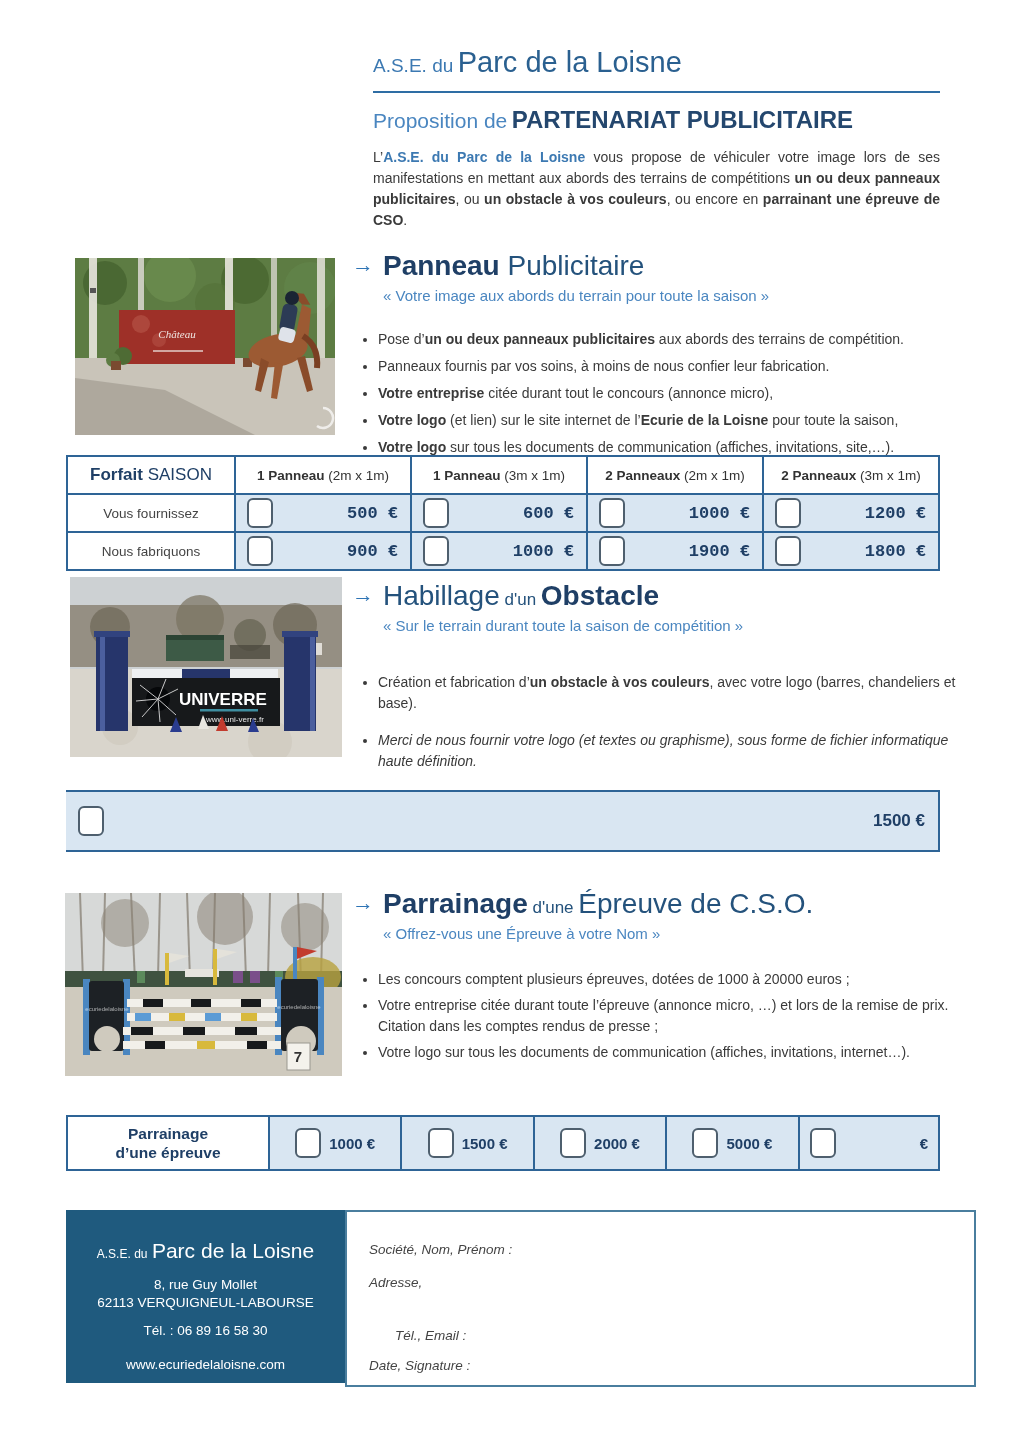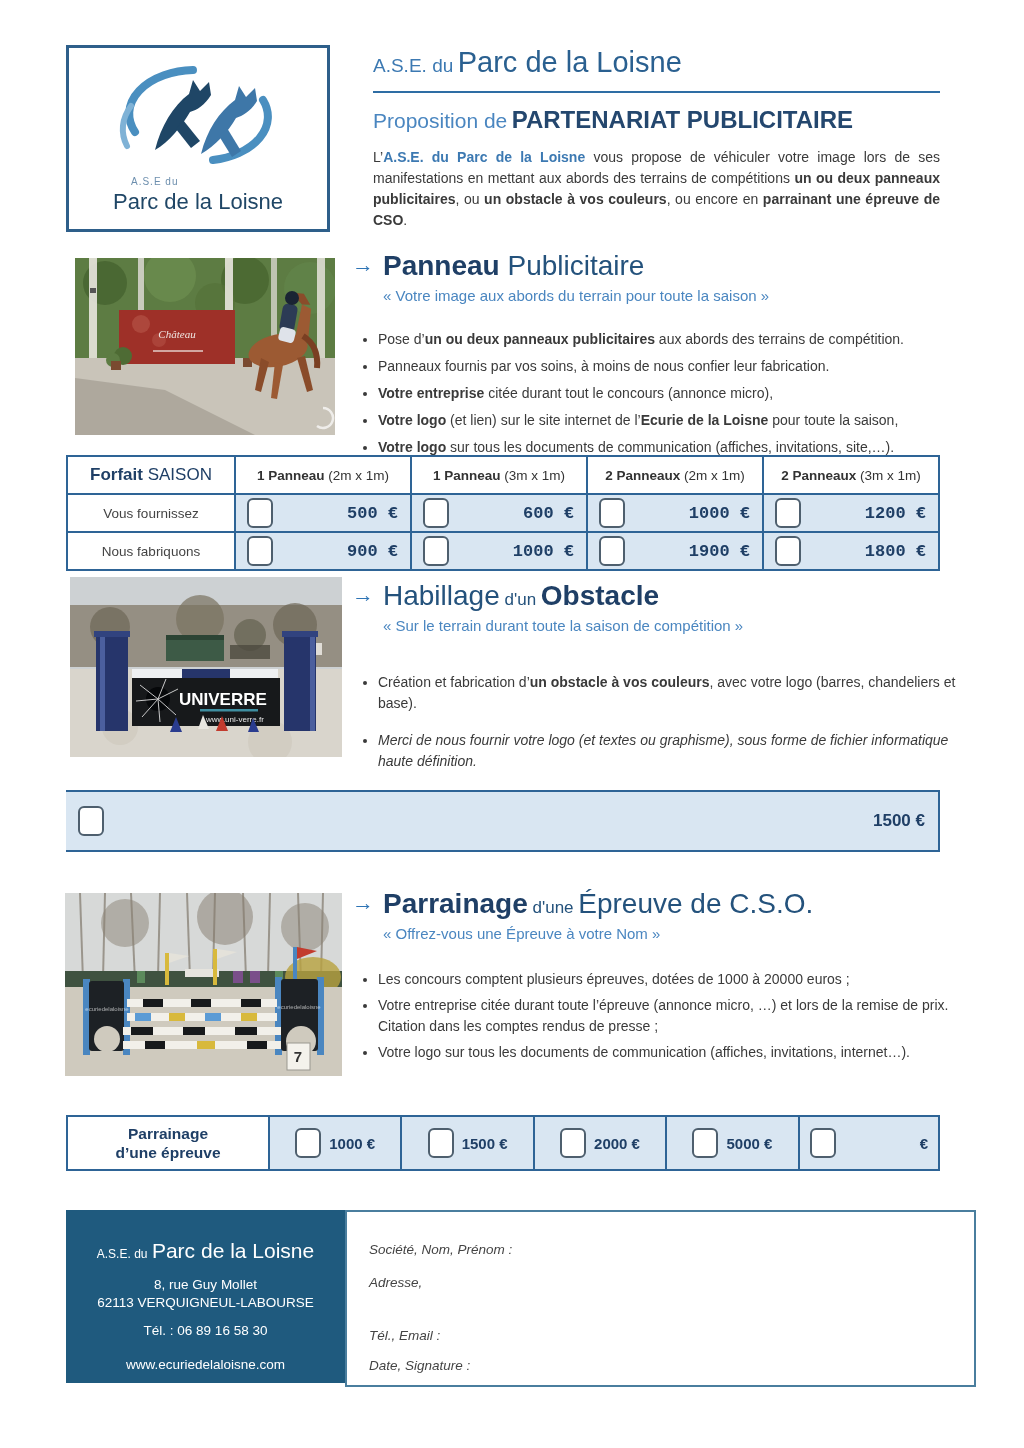--- a/index.html
+++ b/index.html
@@ -82,40 +82,27 @@
              color:#fff;text-align:center;}
   .fd-title{margin-top:29px;}
   .fd-small{font-size:12px;}
   .fd-name{font-size:21px;}
   .fd-addr{margin-top:13px;font-size:13.5px;line-height:1.35;}
   .fd-tel{margin-top:11px;font-size:13.5px;}
   .fd-web{margin-top:19px;font-size:13.5px;}
   .foot-white{position:absolute;left:345px;top:1210px;width:627px;height:173px;
               border:2px solid #4a7e9e;background:#fff;}
   .fw-field{position:absolute;left:22px;font-style:italic;font-size:13.5px;color:#444;}
-  .fw-f0{top:30px;} .fw-f1{top:63px;} .fw-f2{top:116px;} .fw-f3{top:146px;}
+  .fw-f0{top:30px;} .fw-f1{top:63px;} .fw-f2{top:116px;margin-left:26px;} .fw-f3{top:146px;}
 </style>
 </head>
 <body>
 
 <div class="page">
 
-  <div class="logo-box">
-    <svg viewBox="0 0 200 120" aria-hidden="true">
-      <path d="M38,78 A66,44 0 0 1 96,16" fill="none" stroke="#4a8fc0" stroke-width="8" stroke-linecap="round"></path>
-      <path d="M166,46 A66,44 0 0 1 116,106" fill="none" stroke="#4a8fc0" stroke-width="8" stroke-linecap="round"></path>
-      <path d="M30,92 A66,48 0 0 1 34,52" fill="none" stroke="#7fb2d6" stroke-width="6" stroke-linecap="round"></path>
-      <path fill="#1f4666" d="M58,96 C64,72 76,52 92,40 l4,-14 7,11 9,-9 2,13 c-6,10 -14,15 -21,17 c-8,14 -21,30 -35,38 z"></path>
-      <path fill="#1f4666" d="M86,66 l17,21 -9,7 -15,-19 z"></path>
-      <path fill="#3e77a8" d="M104,100 C110,76 122,58 138,46 l4,-14 7,11 9,-9 2,13 c-6,10 -14,15 -21,17 c-8,14 -21,28 -35,36 z"></path>
-      <path fill="#3e77a8" d="M130,74 l14,23 -9,6 -13,-21 z"></path>
-    </svg>
-    <div class="logo-ase">A.S.E du</div>
-    <div class="logo-name">Parc de la Loisne</div>
-  </div>
 
   <div class="head">
     <div>
       <span class="ht-small">A.S.E. du</span>
       <span class="ht-main">Parc de la Loisne</span>
     </div>
     <div class="head-rule"></div>
     <div>
       <span class="hs-pre">Proposition de</span>
       <span class="hs-main">PARTENARIAT PUBLICITAIRE</span>

